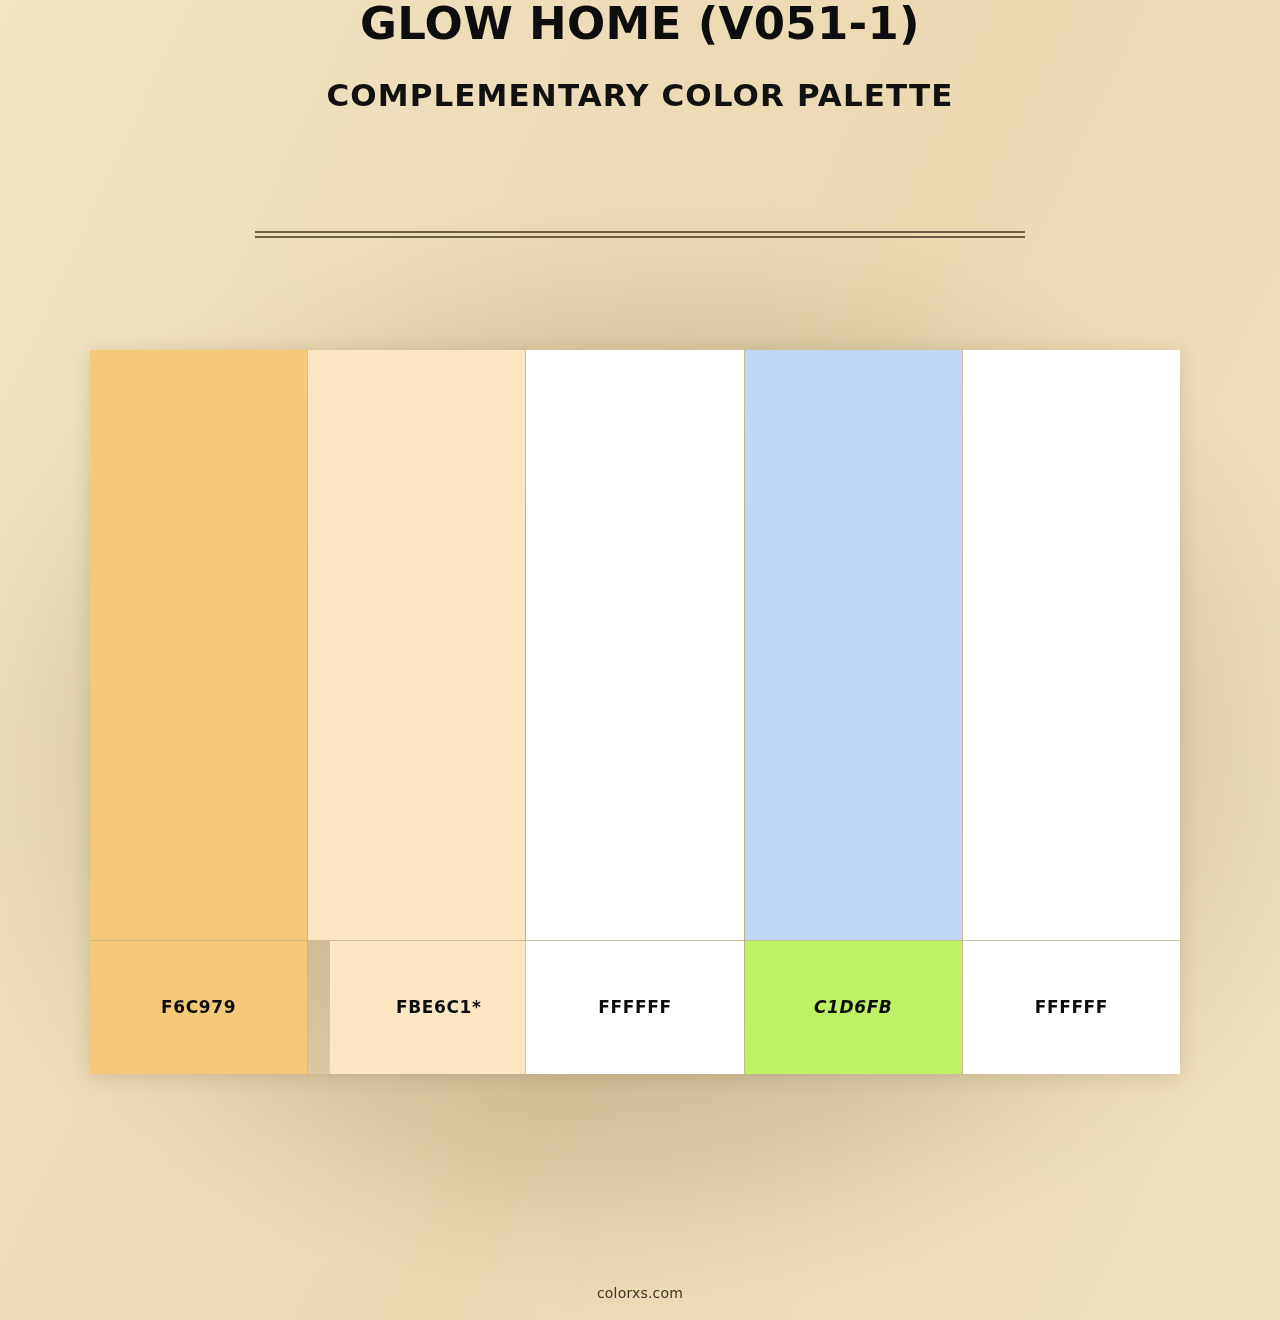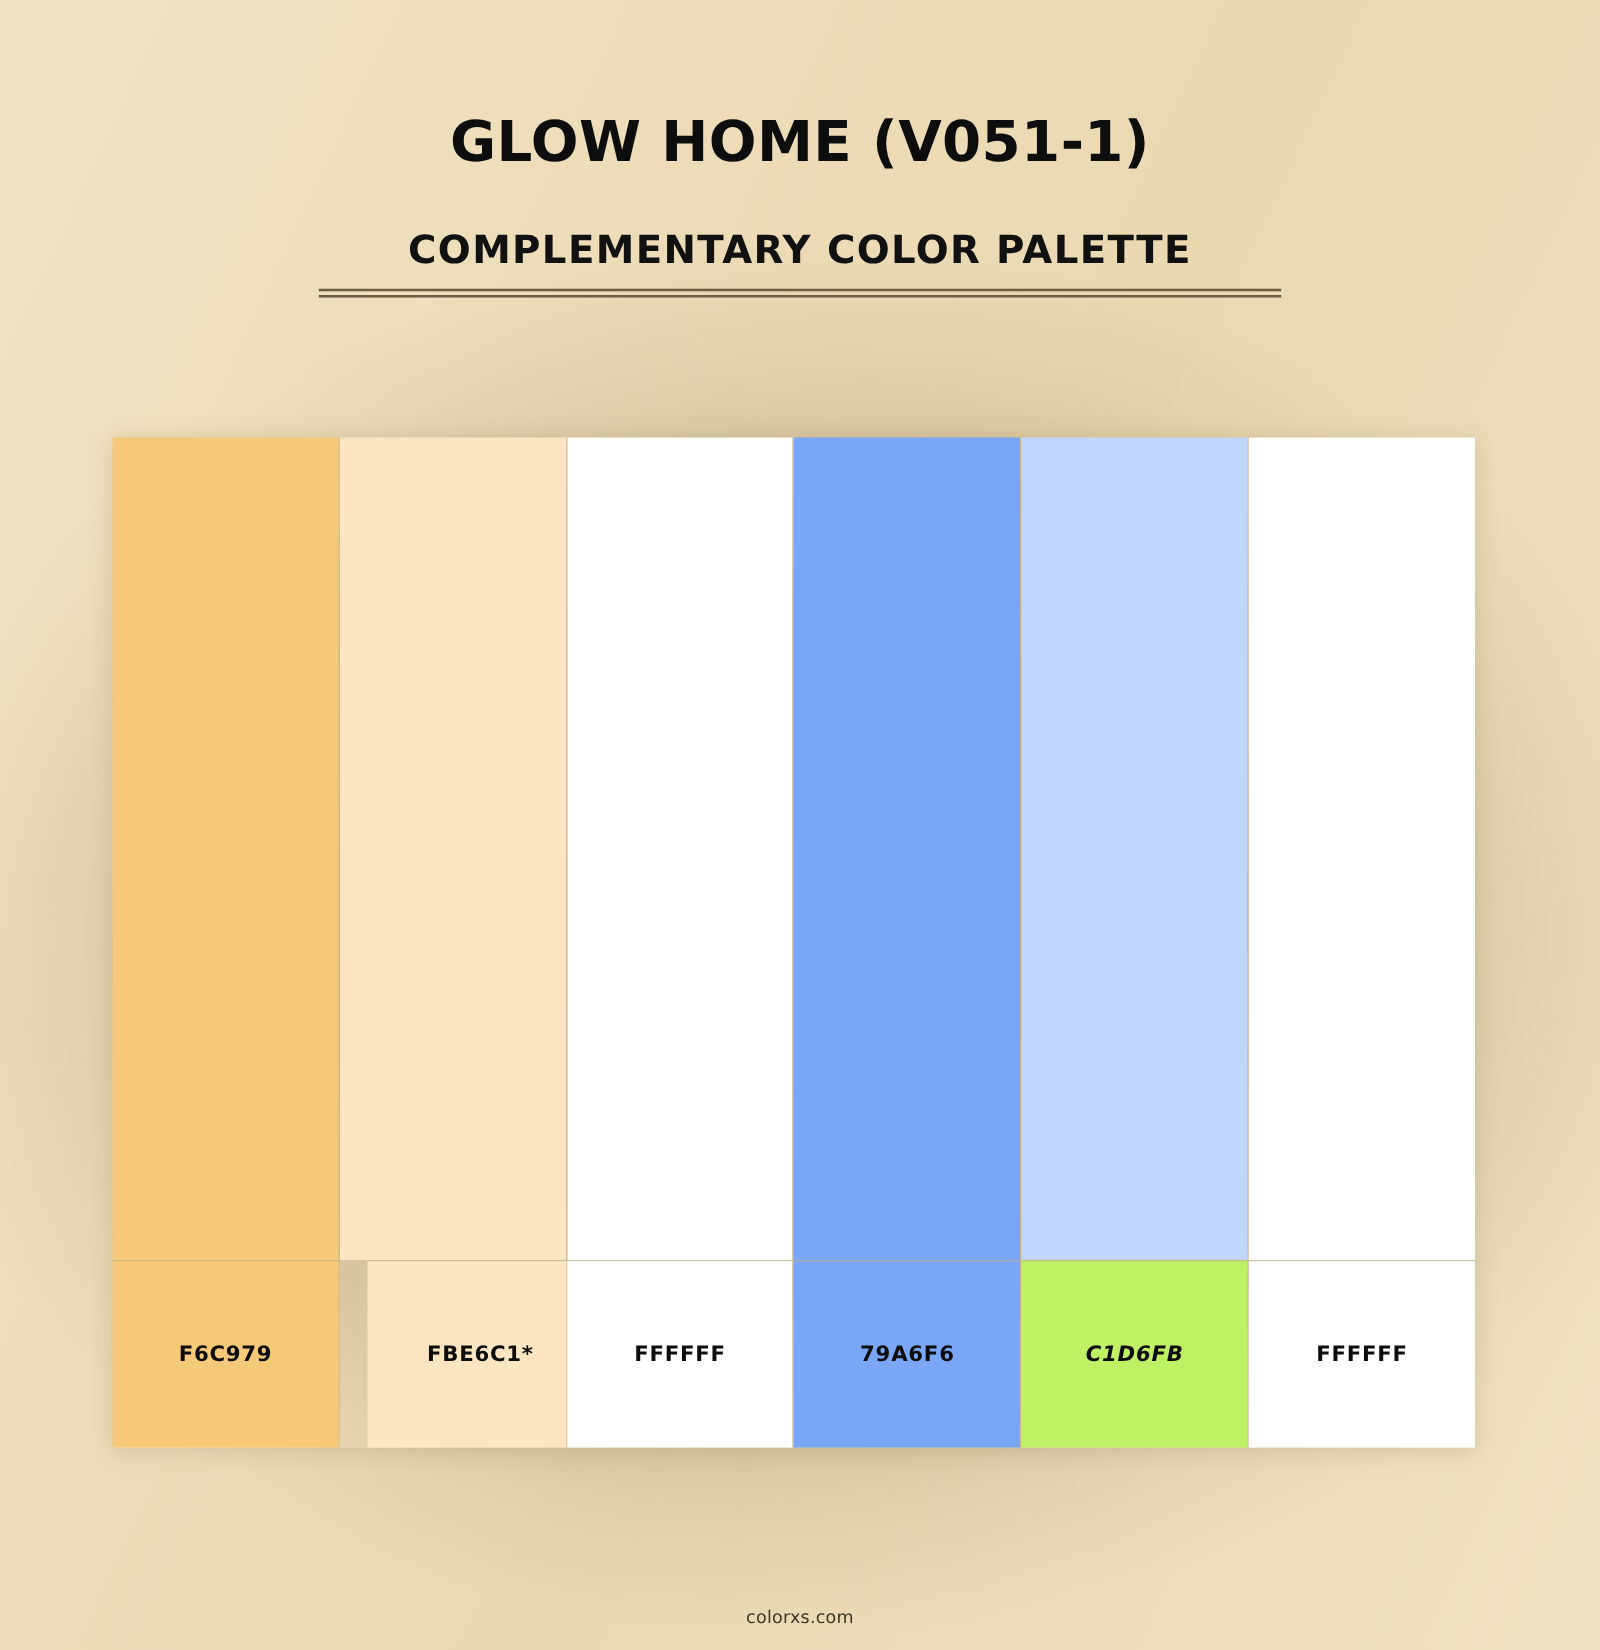--- a/index.html
+++ b/index.html
@@ -45,22 +45,21 @@
 
   
   #header {
     position: absolute;
     left: 0; top: 0;
     width: 1280px;
     text-align: center;
     z-index: 3;
   }
   #palette-title {
-    margin: 16px;
-    padding-top: 74px;
+    margin: 0;
     font-size: 45px;
     font-weight: 700;
     letter-spacing: 0.3px;
     color: #0d0d0d;
     line-height: 1.08;
     font-family: "DejaVu Sans", sans-serif;
   }
   #palette-subtitle {
     margin: 1px;
     padding-top: 28px;
@@ -89,21 +88,21 @@
     width: 100%;
     background: transparent;
   }
 
   
   #palette-card {
     position: absolute;
     left: 90px;
     top: 350px;
     width: 1090px;
-    height: 808px;
+    height: 724px;
     display: flex;
     flex-direction: row;
     z-index: 2;
     box-shadow: 0 2px 18px rgba(90, 72, 40, 0.18);
   }
   .swatch-col {
     flex: 1 1 0;
     display: flex;
     flex-direction: column;
     position: relative;
@@ -184,26 +183,20 @@
     </div>
   </div>
 
   <div class="swatch-col">
     <div class="swatch-block" id="sw2" style="background: rgb(255, 255, 255);"></div>
     <div class="swatch-label-cell" id="lc2" style="background: rgb(255, 255, 255);">
       <span class="swatch-label">FFFFFF</span>
     </div>
   </div>
 
-  <div class="swatch-col">
-    <div class="swatch-block" id="sw3" style="background: rgb(121, 166, 246);"></div>
-    <div class="swatch-label-cell" id="lc3" style="background: rgb(121, 166, 246);">
-      <span class="swatch-label">79A6F6</span>
-    </div>
-  </div>
 
   <div class="swatch-col">
     <div class="swatch-block" id="sw4" style="background: rgb(193, 214, 251);"></div>
     <div class="swatch-label-cell" id="lc4" style="background: #bef264; font-style: italic;">
       <span class="swatch-label">C1D6FB</span>
     </div>
   </div>
 
   <div class="swatch-col">
     <div class="swatch-block" id="sw5" style="background: rgb(255, 255, 255);"></div>

